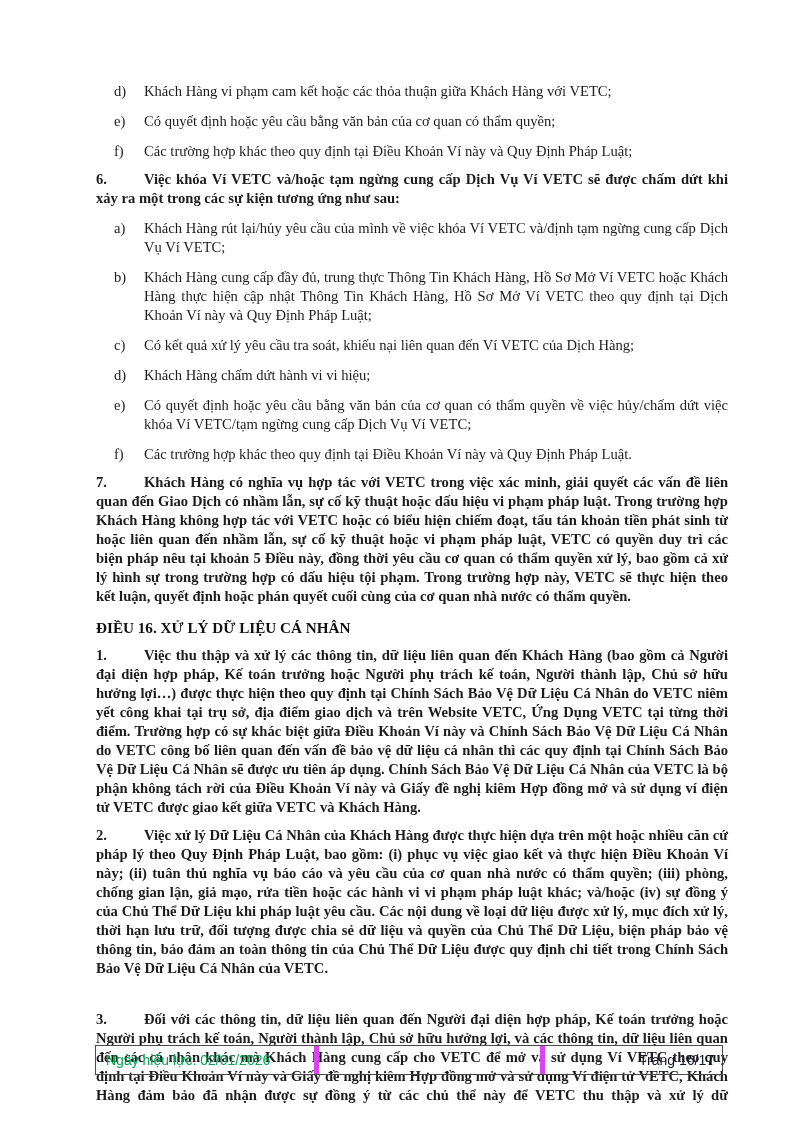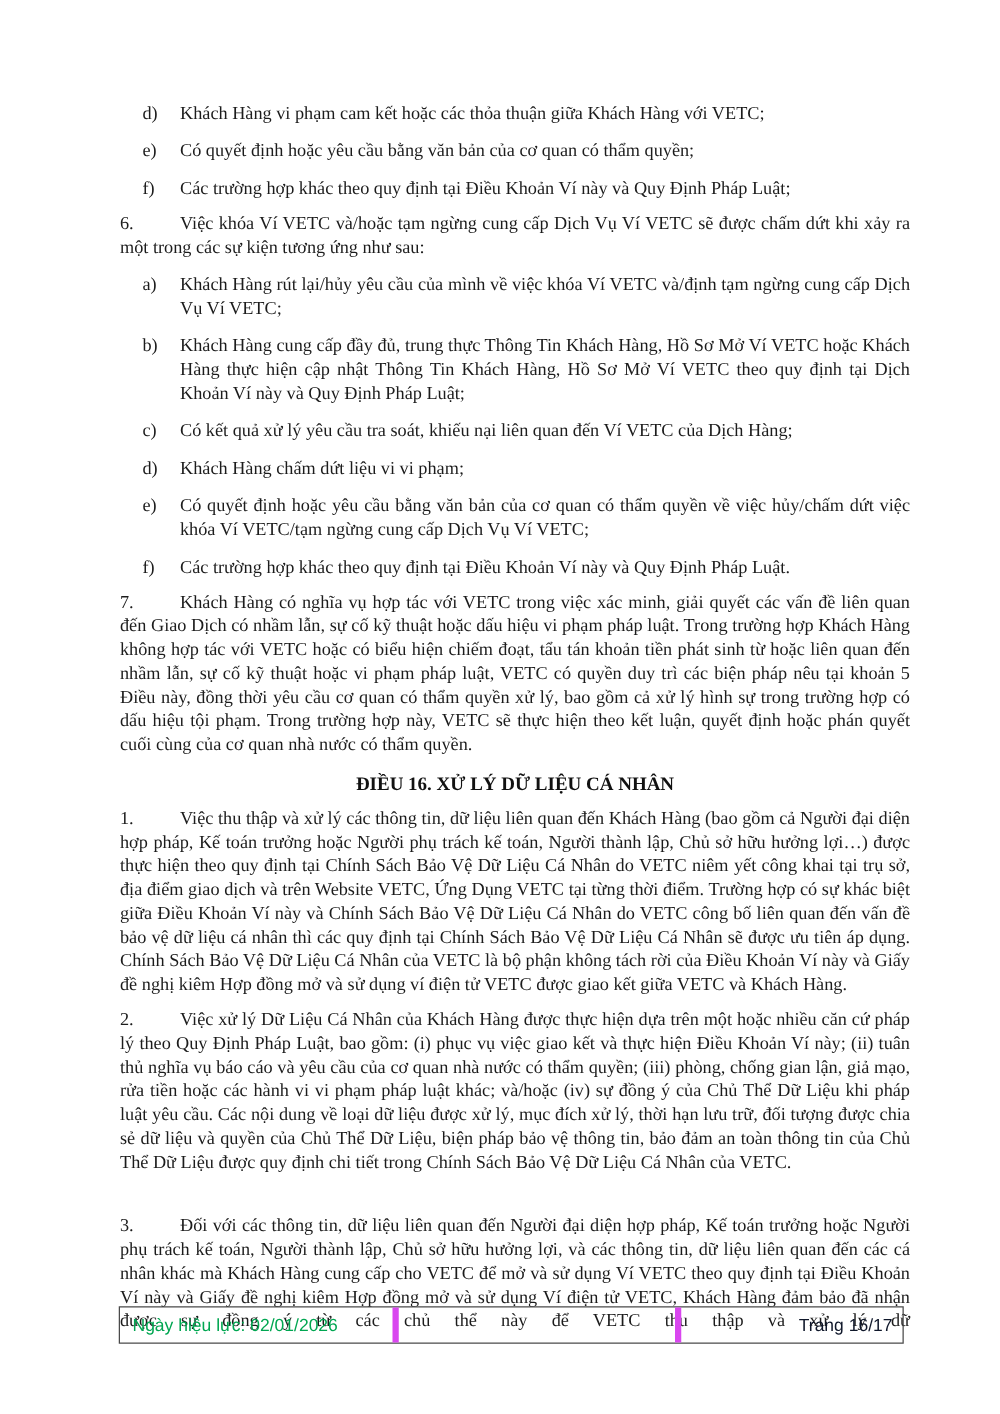--- a/index.html
+++ b/index.html
@@ -29,35 +29,36 @@
   .li .marker {
     flex: 0 0 30px;
     width: 30px;
   }
   .li .li-text {
     flex: 1 1 auto;
     text-align: justify;
   }
   .para {
     margin: 9px 0 0 0;
+    font-weight: bold;
   }
   .para .num {
     display: inline-block;
     width: 48px;
   }
   .force-justify {
     text-align-last: justify;
     margin-top: 32px;
   }
   .heading {
     margin: 12px 0 2px 0;
     font-size: 15.2px;
     font-weight: bold;
     color: #111111;
-    text-align: center;
+    text-align: left;
   }
   .footer {
     position: absolute;
     left: 95px;
     top: 1045px;
     width: 628px;
     height: 30px;
     display: flex;
     border: 1px solid #4a4a4a;
     box-sizing: border-box;
@@ -116,21 +117,21 @@
     <div class="li">
       <span class="marker">b)</span>
       <span class="li-text">Khách Hàng cung cấp đầy đủ, trung thực Thông Tin Khách Hàng, Hồ Sơ Mở Ví VETC hoặc Khách Hàng thực hiện cập nhật Thông Tin Khách Hàng, Hồ Sơ Mở Ví VETC theo quy định tại Dịch Khoản Ví này và Quy Định Pháp Luật;</span>
     </div>
     <div class="li">
       <span class="marker">c)</span>
       <span class="li-text">Có kết quả xử lý yêu cầu tra soát, khiếu nại liên quan đến Ví VETC của Dịch Hàng;</span>
     </div>
     <div class="li">
       <span class="marker">d)</span>
-      <span class="li-text">Khách Hàng chấm dứt liệu vi vi phạm;</span>
+      <span class="li-text">Khách Hàng chấm dứt hành vi vi hiệu;</span>
     </div>
     <div class="li">
       <span class="marker">e)</span>
       <span class="li-text">Có quyết định hoặc yêu cầu bằng văn bản của cơ quan có thẩm quyền về việc hủy/chấm dứt việc khóa Ví VETC/tạm ngừng cung cấp Dịch Vụ Ví VETC;</span>
     </div>
     <div class="li">
       <span class="marker">f)</span>
       <span class="li-text">Các trường hợp khác theo quy định tại Điều Khoản Ví này và Quy Định Pháp Luật.</span>
     </div>
 

